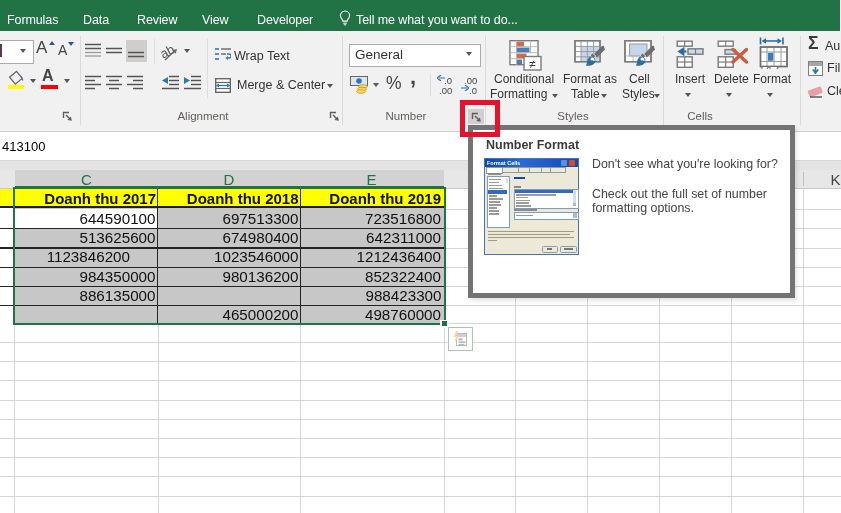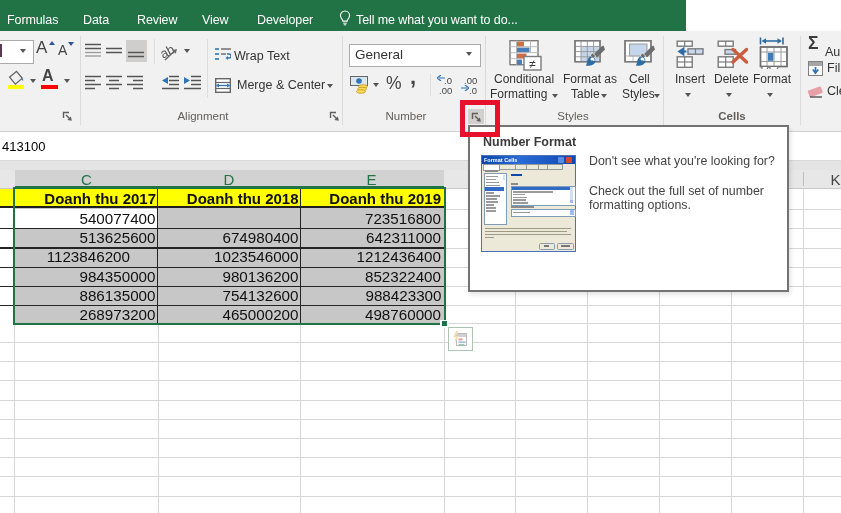--- a/index.html
+++ b/index.html
@@ -1,20 +1,20 @@
 <!DOCTYPE html>
 <html><head>
 <meta charset="utf-8">
 <style>
   html,body{margin:0;padding:0;}
   body{width:841px;height:513px;overflow:hidden;position:relative;
        font-family:"Liberation Sans", sans-serif;background:#fff;}
   .abs{position:absolute;}
   
-  #tabbar{left:0;top:0;width:686px;height:31px;background:#217346;color:#fff;}
+  #tabbar{left:0;top:0;width:840px;height:31px;background:#217346;color:#fff;}
   .tab{position:absolute;top:6.5px;height:27px;line-height:27px;font-size:12.5px;letter-spacing:-0.1px;color:#fff;white-space:nowrap;}
   
   #ribbon{left:0;top:31px;width:841px;height:100px;background:#f1f1f1;border-bottom:1px solid #d2cfcc;}
   .gsep{position:absolute;top:5px;height:89px;width:1px;background:#dcdad8;}
   .msep{position:absolute;width:1px;background:#dfdddb;}
   .glabel{position:absolute;top:78px;height:14px;line-height:14px;font-size:11.5px;color:#605e5c;text-align:center;}
   .rtext{position:absolute;font-size:12.5px;color:#333;line-height:15px;white-space:nowrap;}
   .caret{position:absolute;width:0;height:0;border-left:3.5px solid transparent;border-right:3.5px solid transparent;border-top:4px solid #555;}
   
   #fbar{left:0;top:132px;width:841px;height:28px;background:#fff;}
@@ -24,21 +24,21 @@
   
   #sheet{left:0;top:189px;width:841px;height:324px;background:#fff;}
   .cell{position:absolute;font-size:15.2px;color:#111;text-align:right;white-space:nowrap;line-height:20px;}
   .hd{font-weight:bold;font-size:15px;}
   .hl{position:absolute;height:1px;background:#d6d6d6;}
   .hl.bl{height:1.4px;}
   .vl{position:absolute;width:1px;background:#d6d6d6;}
   .bl{background:#242424;}
   .vl.bl{width:1.4px;}
   
-  #tip{left:468px;top:125px;width:317px;height:163px;background:#fff;border:2px solid #737373;z-index:30;box-shadow:2px 3px 4px rgba(0,0,0,.10);}
+  #tip{left:468px;top:125px;width:317px;height:163px;background:#fff;border:5px solid #737373;z-index:30;box-shadow:2px 3px 4px rgba(0,0,0,.10);}
   
   #redbox{left:460px;top:100px;width:40px;height:37px;border:5px solid #e8112d;z-index:40;box-sizing:border-box;}
 </style>
 </head>
 <body>
 
 <div id="tabbar" class="abs">
   <div class="tab" style="left:7px;">Formulas</div>
   <div class="tab" style="left:83px;">Data</div>
   <div class="tab" style="left:137px;">Review</div>
@@ -53,21 +53,21 @@
 
 <div id="ribbon" class="abs">
   <div class="gsep" style="left:80px;"></div>
   <div class="gsep" style="left:342px;"></div>
   <div class="gsep" style="left:485px;"></div>
   <div class="gsep" style="left:663px;"></div>
   <div class="gsep" style="left:800px;"></div>
   <div class="glabel" style="left:160px;width:86px;">Alignment</div>
   <div class="glabel" style="left:370px;width:72px;">Number</div>
   <div class="glabel" style="left:537px;width:72px;">Styles</div>
-  <div class="glabel" style="left:696px;width:72px;font-weight:bold;">Cells</div>
+  <div class="glabel" style="left:664px;width:72px;">Cells</div>
 
   <div class="abs" style="left:61px;top:78px;"><svg width="13" height="13" viewBox="0 0 13 13">
         <path d="M2.5 8V2.5H8" fill="none" stroke="#5e5e5e" stroke-width="1.4"></path>
         <line x1="5" y1="5" x2="9" y2="9" stroke="#5e5e5e" stroke-width="1.4"></line>
         <path d="M10.8 10.8L9.9 6.4 6.4 9.9z" fill="#5e5e5e"></path>
       </svg></div>
   <div class="abs" style="left:328px;top:78px;"><svg width="13" height="13" viewBox="0 0 13 13">
         <path d="M2.5 8V2.5H8" fill="none" stroke="#5e5e5e" stroke-width="1.4"></path>
         <line x1="5" y1="5" x2="9" y2="9" stroke="#5e5e5e" stroke-width="1.4"></line>
         <path d="M10.8 10.8L9.9 6.4 6.4 9.9z" fill="#5e5e5e"></path>
@@ -323,21 +323,21 @@
         <line x1="22" y1="10" x2="22" y2="29.5"></line>
       </g>
     <rect x="1.5" y="10" width="26.5" height="19.5" fill="none" stroke="#6e6e6e" stroke-width="1.4"></rect>
     <rect x="9" y="15.8" width="5.3" height="8" fill="#3c7cb8"></rect>
     <path d="M3 29.5h6.5L7.5 33H3zM11 29.5h8.5L17.5 33H11z" fill="#fff" stroke="#6e6e6e" stroke-width="1.1"></path>
   </svg>
   <div class="rtext" style="left:753px;top:41px;font-size:12px;text-align:center;">Format</div>
   <div class="caret" style="left:767px;top:62px;"></div>
 
   <div class="rtext" style="left:808px;top:5px;font-size:17.5px;font-weight:bold;color:#3b3b3b;">Σ</div>
-  <div class="rtext" style="left:825px;top:14px;text-align:center;">Au</div>
+  <div class="rtext" style="left:825px;top:8px;text-align:center;">Au</div>
   <svg class="abs" style="left:808px;top:30px;" width="15" height="15">
       <rect x="0.5" y="0.5" width="14" height="14" fill="#fff" stroke="#808080"></rect>
       <rect x="1" y="1" width="13" height="4" fill="#a6a6a6"></rect>
       <path d="M7.5 6v5M4.8 8.5l2.7 3.5 2.7-3.5" fill="none" stroke="#2e75b6" stroke-width="1.7"></path>
     </svg>
   <div class="rtext" style="left:827px;top:30px;">Fill</div>
   <svg class="abs" style="left:806px;top:53px;" width="20" height="14">
       <g transform="rotate(-20 10 7)">
         <rect x="2" y="4" width="14" height="7" rx="1" fill="#e8a0a8"></rect>
       </g>
@@ -409,35 +409,34 @@
 
   <div class="abs" style="left:13px;top:-2px;width:2.2px;height:135.8px;background:#217346;"></div>
   <div class="abs" style="left:443.6px;top:-2px;width:2.4px;height:132.5px;background:#217346;"></div>
   <div class="abs" style="left:13px;top:133.8px;width:433px;height:2.4px;background:#217346;"></div>
   <div class="abs" style="left:440.1px;top:130.6px;width:8.5px;height:8.5px;background:#fff;"></div>
   <div class="abs" style="left:441.6px;top:132px;width:5.6px;height:5.4px;background:#1e7145;"></div>
 
   <div class="cell hd" style="left:15px;top:-0.2px;width:141px;">Doanh thu 2017</div>
   <div class="cell hd" style="left:158px;top:-0.2px;width:140.5px;">Doanh thu 2018</div>
   <div class="cell hd" style="left:300.5px;top:-0.2px;width:140.5px;">Doanh thu 2019</div>
-  <div class="cell" style="left:15px;top:19.9px;width:140.5px;">540077400</div>
+  <div class="cell" style="left:15px;top:19.9px;width:140.5px;">644590100</div>
+  <div class="cell" style="left:158px;top:19.9px;width:140.5px;">697513300</div>
   <div class="cell" style="left:300.5px;top:19.9px;width:140.5px;">723516800</div>
   <div class="cell" style="left:15px;top:39.1px;width:140.5px;">513625600</div>
   <div class="cell" style="left:158px;top:39.1px;width:140.5px;">674980400</div>
   <div class="cell" style="left:300.5px;top:39.1px;width:140.5px;">642311000</div>
   <div class="cell" style="left:15px;top:58.3px;width:115px;">1123846200</div>
   <div class="cell" style="left:158px;top:58.3px;width:140.5px;">1023546000</div>
   <div class="cell" style="left:300.5px;top:58.3px;width:140.5px;">1212436400</div>
   <div class="cell" style="left:15px;top:77.5px;width:140.5px;">984350000</div>
   <div class="cell" style="left:158px;top:77.5px;width:140.5px;">980136200</div>
   <div class="cell" style="left:300.5px;top:77.5px;width:140.5px;">852322400</div>
   <div class="cell" style="left:15px;top:96.7px;width:140.5px;">886135000</div>
-  <div class="cell" style="left:158px;top:96.7px;width:140.5px;">754132600</div>
   <div class="cell" style="left:301px;top:96.7px;width:140.5px;">988423300</div>
-  <div class="cell" style="left:15px;top:115.9px;width:140.5px;">268973200</div>
   <div class="cell" style="left:158px;top:115.9px;width:140.5px;">465000200</div>
   <div class="cell" style="left:300.5px;top:115.9px;width:140.5px;">498760000</div>
 
   <div class="abs" style="left:448px;top:138.4px;width:23px;height:22px;background:#fff;border:1px solid #a9c6b4;">
     <svg width="23" height="22">
         <rect x="7.5" y="5.5" width="10" height="12" fill="#fff" stroke="#b9b9b9"></rect>
         <rect x="8" y="6" width="9" height="3" fill="#d0d0d0"></rect>
         <rect x="9.5" y="10.5" width="4" height="1.8" fill="#e2958a"></rect>
         <rect x="9.5" y="13.3" width="7" height="1.8" fill="#a9c0dc"></rect>
         <rect x="9.5" y="16.1" width="6" height="1.8" fill="#9cc0b2"></rect>

